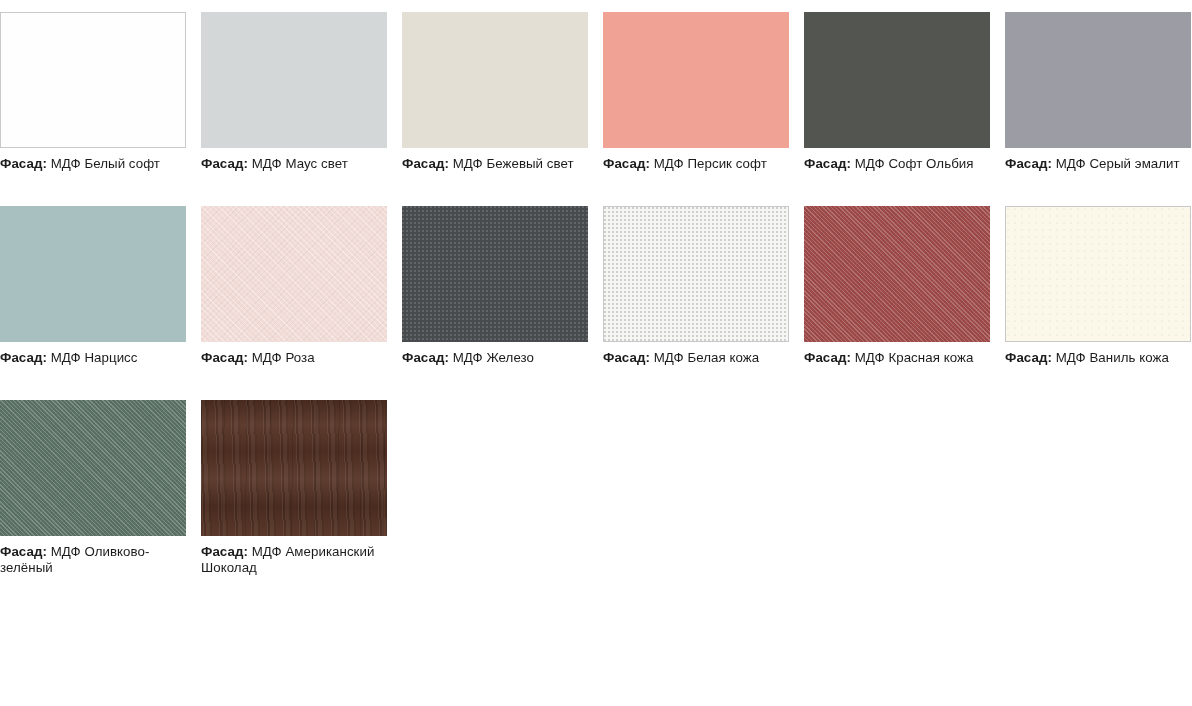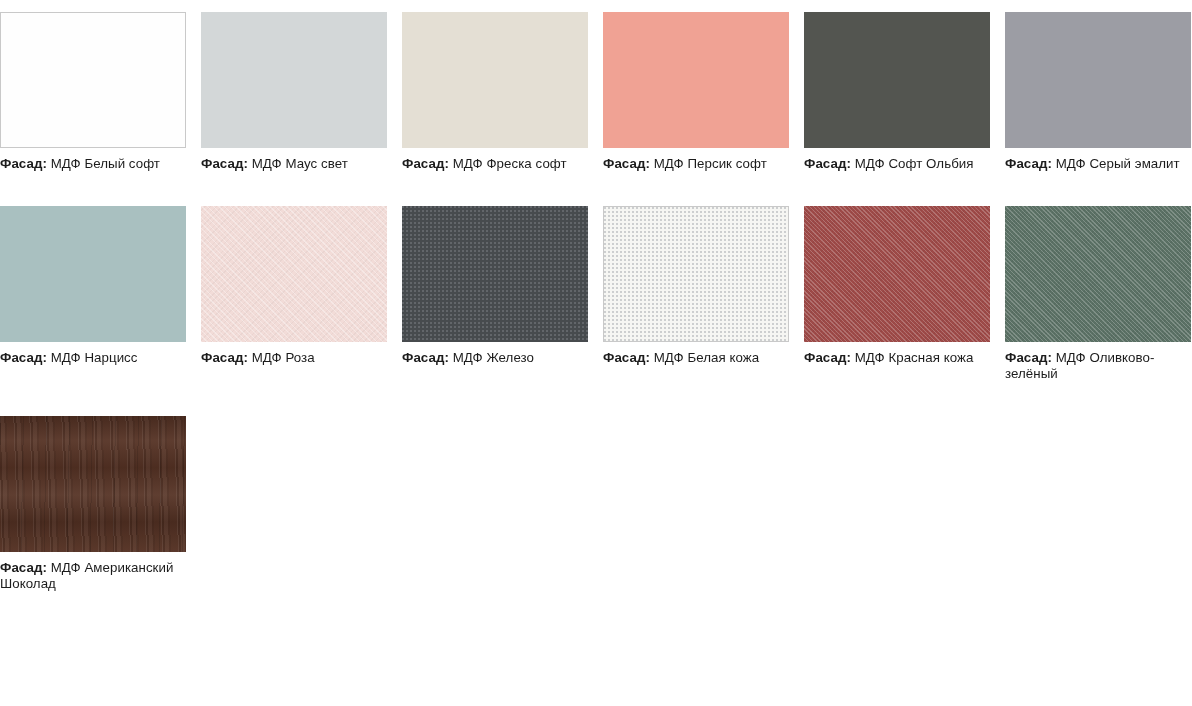--- a/index.html
+++ b/index.html
@@ -139,21 +139,21 @@
       <div class="cell">
         <div class="swatch bordered" style="background: rgb(254, 254, 254);"></div>
         <div class="caption"><span class="lead">Фасад:</span> <span class="">МДФ</span> <span>Белый софт</span></div>
       </div>
       <div class="cell">
         <div class="swatch tex-softmatte" style="background: rgb(211, 215, 216);"></div>
         <div class="caption"><span class="lead">Фасад:</span> <span class="">МДФ</span> <span>Маус свет</span></div>
       </div>
       <div class="cell">
         <div class="swatch tex-softmatte" style="background: rgb(228, 223, 212);"></div>
-        <div class="caption"><span class="lead">Фасад:</span> <span class="">МДФ</span> <span>Фреска софт</span></div>
+        <div class="caption"><span class="lead">Фасад:</span> <span class="">МДФ</span> <span>Бежевый свет</span></div>
       </div>
       <div class="cell">
         <div class="swatch tex-softmatte" style="background: rgb(240, 162, 148);"></div>
         <div class="caption"><span class="lead">Фасад:</span> <span class="">МДФ</span> <span>Персик софт</span></div>
       </div>
       <div class="cell">
         <div class="swatch tex-softmatte" style="background: rgb(83, 85, 80);"></div>
         <div class="caption"><span class="lead">Фасад:</span> <span class="">МДФ</span> <span>Софт Ольбия</span></div>
       </div>
       <div class="cell">
@@ -174,20 +174,24 @@
       </div>
       <div class="cell">
         <div class="swatch bordered tex-dots" style="background: rgb(246, 246, 243);"></div>
         <div class="caption"><span class="lead">Фасад:</span> <span class="">МДФ</span> <span>Белая кожа</span></div>
       </div>
       <div class="cell">
         <div class="swatch tex-weave" style="background: rgb(158, 74, 72);"></div>
         <div class="caption"><span class="lead">Фасад:</span> <span class="">МДФ</span> <span>Красная кожа</span></div>
       </div>
       <div class="cell">
+        <div class="swatch bordered tex-speck" style="background: rgb(251, 247, 233);"></div>
+        <div class="caption"><span class="lead">Фасад:</span> <span class="">МДФ</span> <span>Ваниль кожа</span></div>
+      </div>
+      <div class="cell">
         <div class="swatch tex-weave" style="background: rgb(91, 113, 101);"></div>
         <div class="caption"><span class="lead">Фасад:</span> <span class="">МДФ</span> <span>Оливково-зелёный</span></div>
       </div>
       <div class="cell">
         <div class="swatch tex-grain" style="background: rgb(85, 50, 36);"></div>
         <div class="caption"><span class="lead">Фасад:</span> <span class="">МДФ</span> <span>Американский Шоколад</span></div>
       </div>
     </div>
 </div>
 

